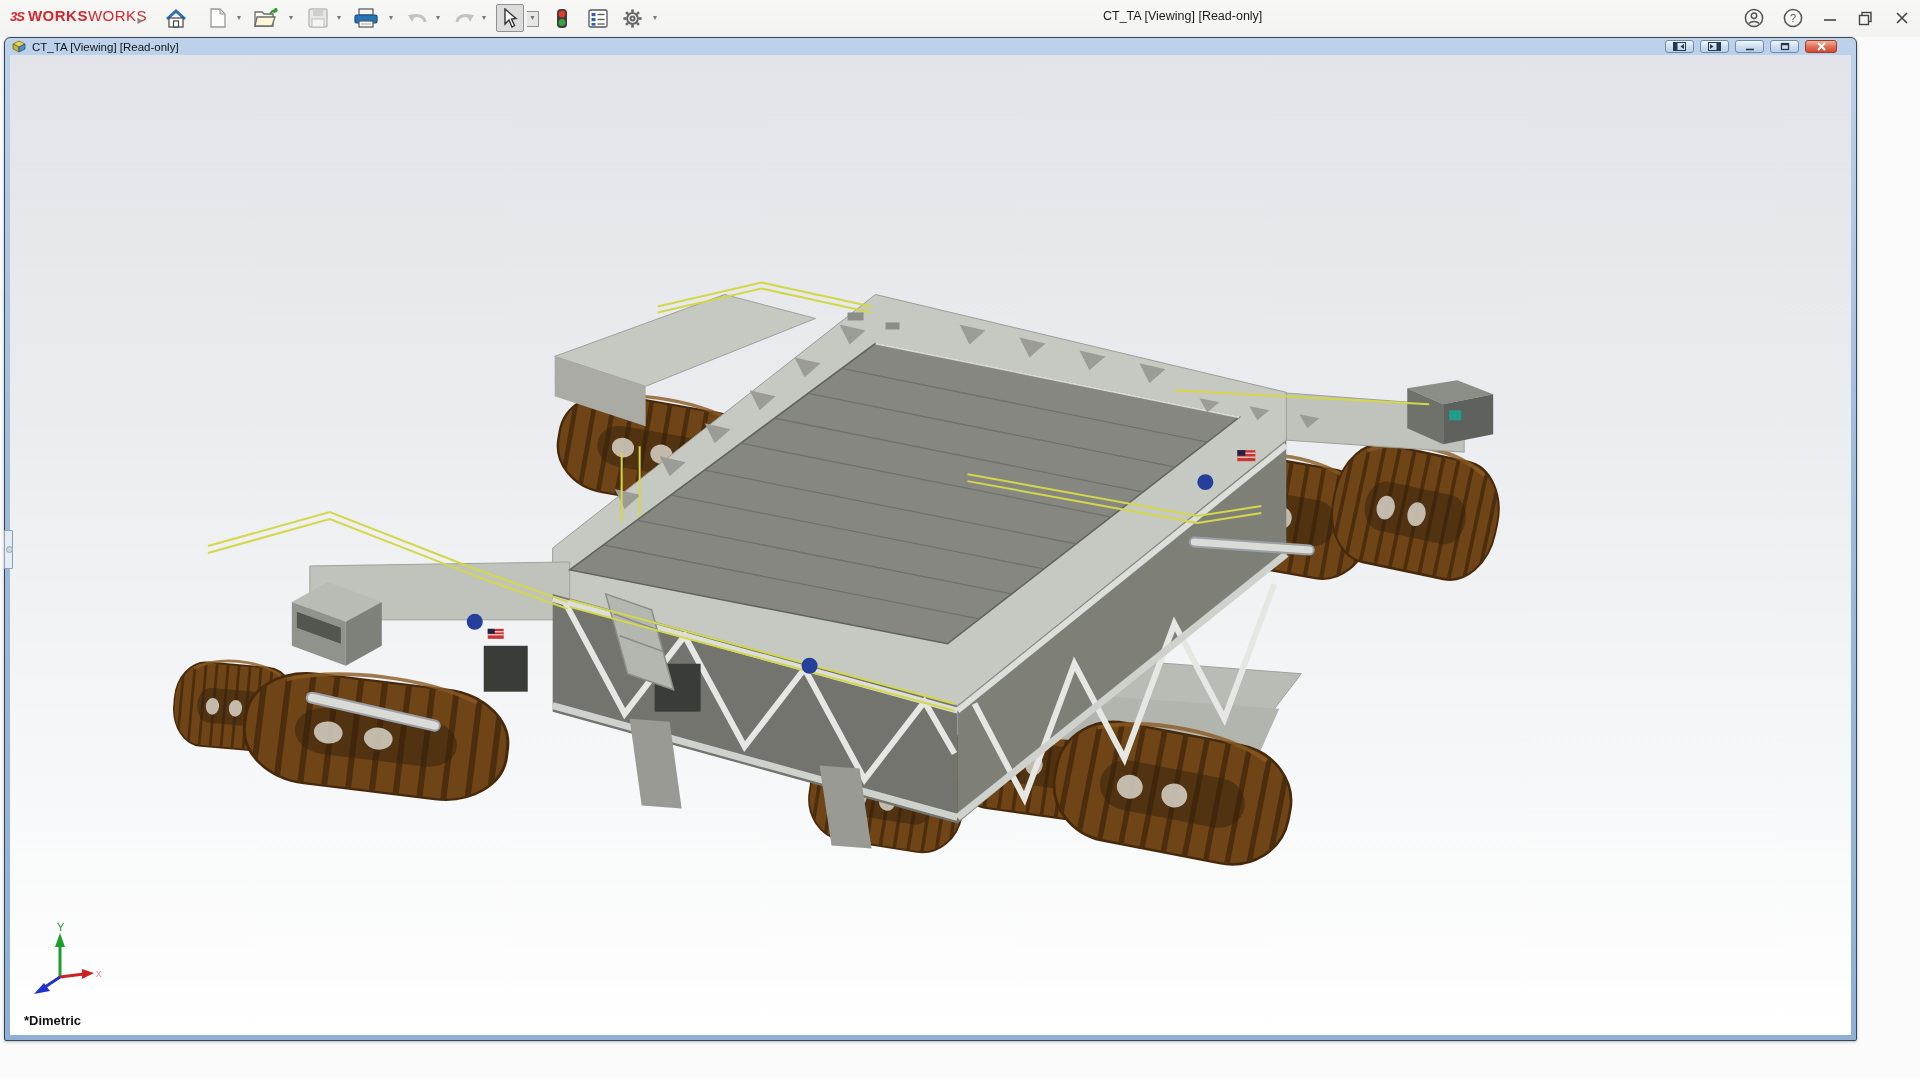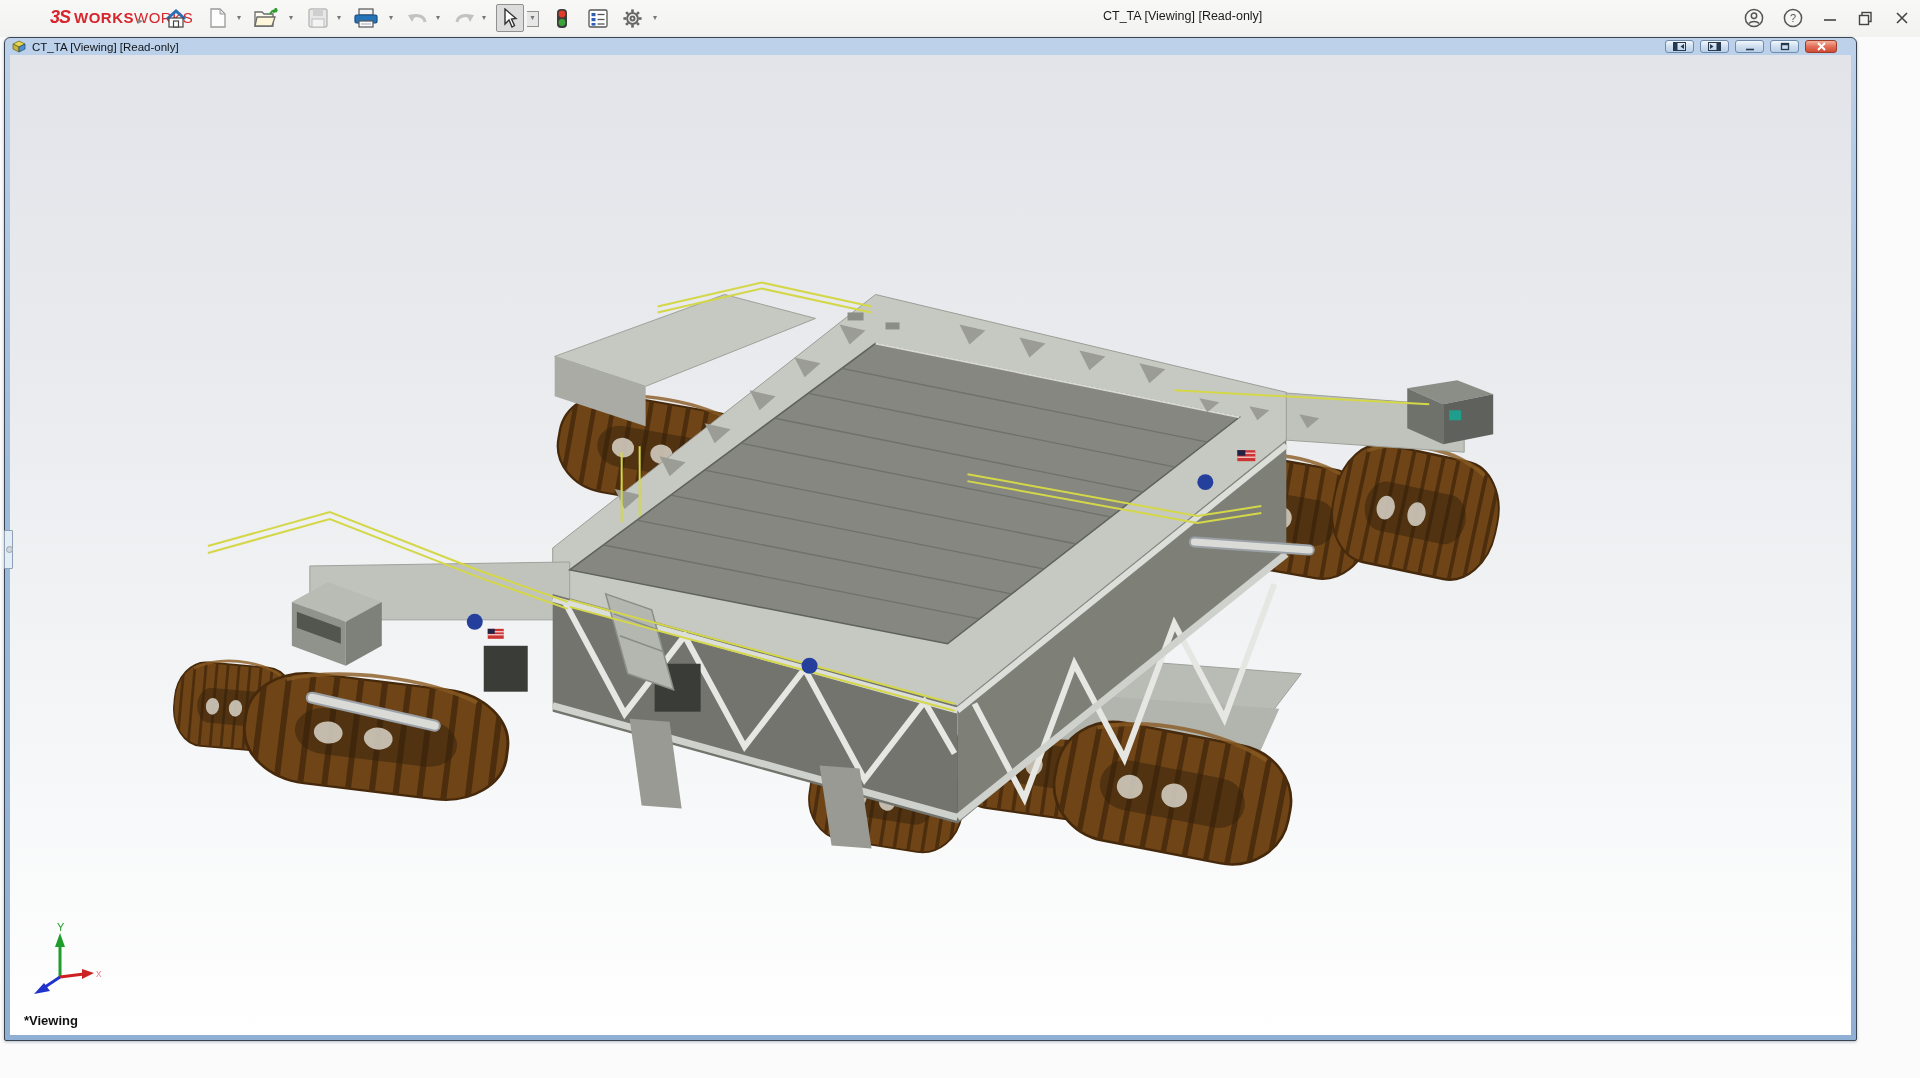--- a/index.html
+++ b/index.html
@@ -3,21 +3,21 @@
 <meta charset="utf-8">
 <style>
   * { margin:0; padding:0; box-sizing:border-box; }
   html,body { width:1920px; height:1078px; overflow:hidden;
     font-family:"Liberation Sans", sans-serif; background:#fbfbfb; }
 
   
   .app-bar { position:absolute; left:0; top:0; width:1920px; height:37px;
     background:linear-gradient(#f8f8f6,#f2f2f0); }
   .logo { position:absolute; left:10px; top:7px; display:flex; align-items:baseline; cursor:default; }
-  .logo .mark { font-style:italic; font-weight:bold; font-size:18px; color:#d6252c; letter-spacing:-1px; margin-right:4px;margin-left:40px; }
+  .logo .mark { font-style:italic; font-weight:bold; font-size:13px; color:#d6252c; letter-spacing:-1px; margin-right:4px; }
   .logo .bold { font-weight:bold; font-size:15px; color:#d6252c; letter-spacing:.5px; }
   .logo .light { font-weight:normal; font-size:15px; color:#d6252c; letter-spacing:.5px; }
   .flyout { position:absolute; left:133px; top:9px; width:12px; height:18px; color:#8a8a8a; font-size:11px; line-height:18px; }
   .tbtn { position:absolute; top:4px; width:28px; height:28px; border:1px solid transparent;
     display:flex; align-items:center; justify-content:center; border-radius:2px; }
   .tbtn.sel { background:#dcdcdc; border:1px solid #909090; }
   .drop { position:absolute; top:12px; width:12px; height:14px; font-size:8px; color:#777; text-align:center; line-height:12px; }
   .appctl { position:absolute; top:5px; width:28px; height:26px; display:flex; align-items:center; justify-content:center; color:#555; }
 
   
@@ -397,18 +397,18 @@
         <text x="31" y="12" font-size="11" fill="#1f9d2a">Y</text>
         <line x1="34" y1="58" x2="34" y2="26" stroke="#1f9d2a" stroke-width="3"></line>
         <polygon points="34,14 29,28 39,28" fill="#1f9d2a"></polygon>
         <line x1="34" y1="58" x2="58" y2="55" stroke="#cc2222" stroke-width="3"></line>
         <polygon points="68,54 56,50 56,60" fill="#cc2222"></polygon>
         <text x="70" y="58" font-size="11" fill="#e8889a">x</text>
         <line x1="34" y1="58" x2="16" y2="70" stroke="#2233cc" stroke-width="3"></line>
         <polygon points="8,75 18,64 24,72" fill="#2233cc"></polygon>
       </svg>
 
-      <div class="view-label">*Viewing</div>
+      <div class="view-label">*Dimetric</div>
     </div>
   </div>
 </div>
 
 <div class="pane-handle"></div>
 
 </body></html>

